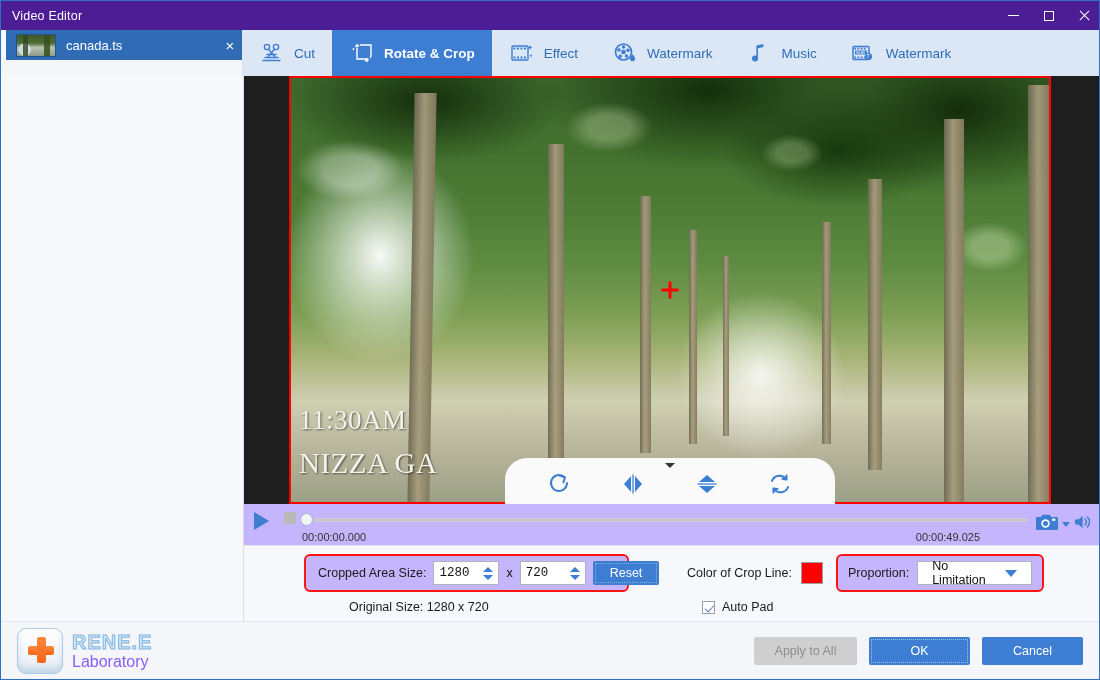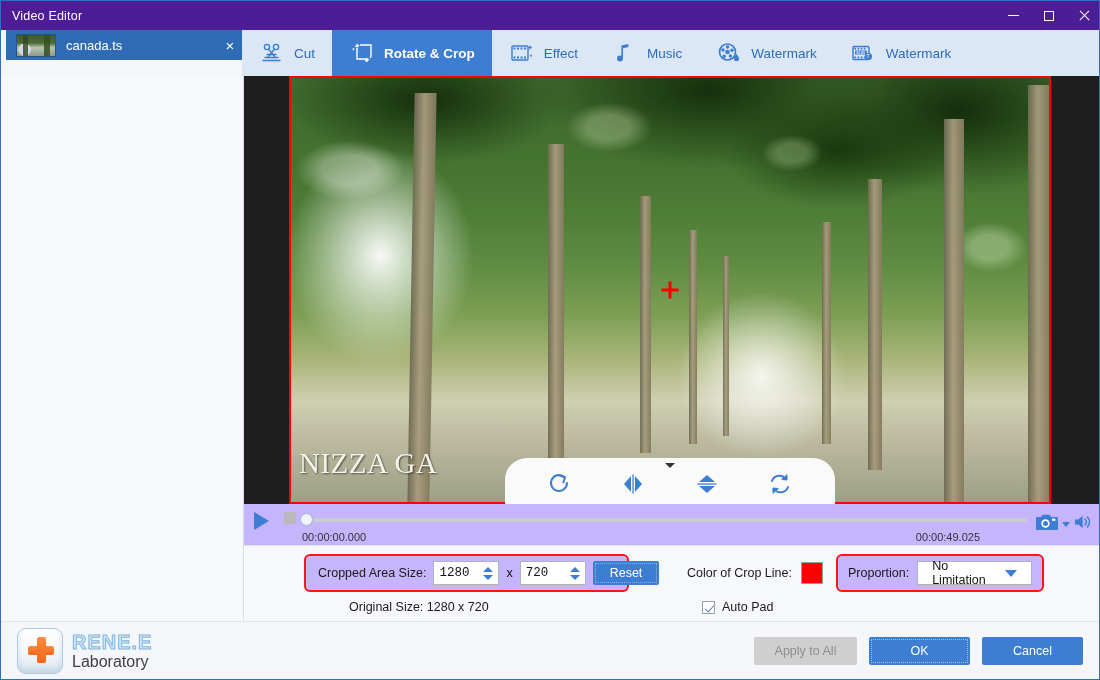--- a/index.html
+++ b/index.html
@@ -252,21 +252,21 @@
   }
   .logo-mark::before, .logo-mark::after {
     content:""; position:absolute; background: linear-gradient(to bottom,#ff8a3d,#f2651a);
     border-radius:2px;
   }
   .logo-mark::before { left:10px; top:17px; width:26px; height:9px; }
   .logo-mark::after  { left:18.5px; top:8px; width:9px; height:26px; }
   .logo-txt { line-height:1.12; }
   .logo-main { font-size:20px; font-weight:bold; color:#cfe4f5;
     -webkit-text-stroke: 1px #7fb6df; letter-spacing:1px; font-family:"Liberation Sans",sans-serif;}
-  .logo-sub  { font-size:16px; color:#404040; font-family:"Liberation Sans",sans-serif; }
+  .logo-sub  { font-size:16px; color:#8b5cf6; font-family:"Liberation Sans",sans-serif; }
   .footbtns { margin-left:auto; display:flex; align-items:center; gap:12px; padding-right:18px; }
   .btn {
     font-size:12.5px; border:none; padding:0 0; height:28px; min-width:103px;
     border-radius:2px; font-family:"Liberation Sans", sans-serif;
   }
   .btn-apply { background:#cfcfcf; color:#8e8e8e; }
   .btn-ok { background:#3d7dd2; color:#fff; min-width:101px;
      outline:1px dotted #9cc3ef; outline-offset:-3px; }
   .btn-cancel { background:#3d7dd2; color:#ffffff; min-width:101px; }
 </style>
@@ -339,41 +339,41 @@
             <rect x="14" y="14.5" width="2" height="2"></rect>
           <path d="M20 3l.7 1.8L22.5 5.5l-1.8.7L20 8l-.7-1.8L17.5 5.5l1.8-.7z"></path>
           <path d="M21 12l.5 1.2 1.2.5-1.2.5-.5 1.2-.5-1.2-1.2-.5 1.2-.5z"></path>
         </svg>
       </span>
       <span>Effect</span>
     </div>
 
     <div class="tab">
       <span class="ticon">
-        <svg width="20" height="22" viewBox="0 0 20 22" fill="#3d7dd2">
-          <path d="M8 16.5a3 3 0 1 1-3-3c.5 0 1 .1 1.4.35V3.5l7-1.6v3.1L8 6.3z"></path>
-        </svg>
-      </span>
-      <span>Music</span>
-    </div>
-
-    <div class="tab">
-      <span class="ticon">
         <svg width="25" height="23" viewBox="0 0 25 23" fill="#3d7dd2">
           <circle cx="10.5" cy="10" r="8" fill="none" stroke="#3d7dd2" stroke-width="1.7"></circle>
           <circle cx="10.5" cy="10" r="2.3"></circle>
           <circle cx="10.5" cy="5" r="1.7"></circle>
             <circle cx="15" cy="8.3" r="1.7"></circle>
           <circle cx="13.4" cy="14" r="1.7"></circle>
             <circle cx="7.2" cy="14.3" r="1.7"></circle>
           <circle cx="6" cy="8" r="1.7"></circle>
           <path d="M19.5 12c1.7 2.2 2.6 3.5 2.6 4.6a2.6 2.6 0 1 1-5.2 0c0-1.1.9-2.4 2.6-4.6z"></path>
         </svg>
       </span>
       <span>Watermark</span>
+    </div>
+
+    <div class="tab">
+      <span class="ticon">
+        <svg width="20" height="22" viewBox="0 0 20 22" fill="#3d7dd2">
+          <path d="M8 16.5a3 3 0 1 1-3-3c.5 0 1 .1 1.4.35V3.5l7-1.6v3.1L8 6.3z"></path>
+        </svg>
+      </span>
+      <span>Music</span>
     </div>
 
     <div class="tab">
       <span class="ticon">
         <svg width="25" height="23" viewBox="0 0 25 23" fill="#3d7dd2">
           <rect x="2" y="4.5" width="16" height="13" rx="1" fill="none" stroke="#3d7dd2" stroke-width="1.5"></rect>
           <rect x="3.2" y="5.7" width="1.8" height="1.8"></rect>
             <rect x="6.4" y="5.7" width="1.8" height="1.8"></rect>
           <rect x="9.6" y="5.7" width="1.8" height="1.8"></rect>
             <rect x="12.8" y="5.7" width="1.8" height="1.8"></rect>
@@ -399,20 +399,21 @@
         <div class="trunk t1"></div>
         <div class="trunk t2"></div>
         <div class="trunk t3"></div>
         <div class="trunk t4"></div>
         <div class="trunk t5"></div>
         <div class="trunk t6"></div>
         <div class="trunk t7"></div>
         <div class="trunk t8"></div>
         <div class="trunk t9"></div>
       </div>
+      <div class="vid-ol ol-time">11:30AM</div>
       <div class="vid-ol ol-place">NIZZA GA</div>
       <div class="cropbox"></div>
       <div class="crosshair"></div>
 
       <div class="rotbar">
         <span class="caret"></span>
         <div class="rotbtn">
           <svg width="24" height="24" viewBox="0 0 24 24" fill="none" stroke="#3d7dd2" stroke-width="2" stroke-linecap="round">
             <path d="M19 11a8 8 0 1 1-3.2-6.4"></path>
             <path d="M11.5 3.6L17 5.2l-1.6 5.2" stroke-linejoin="round"></path>

